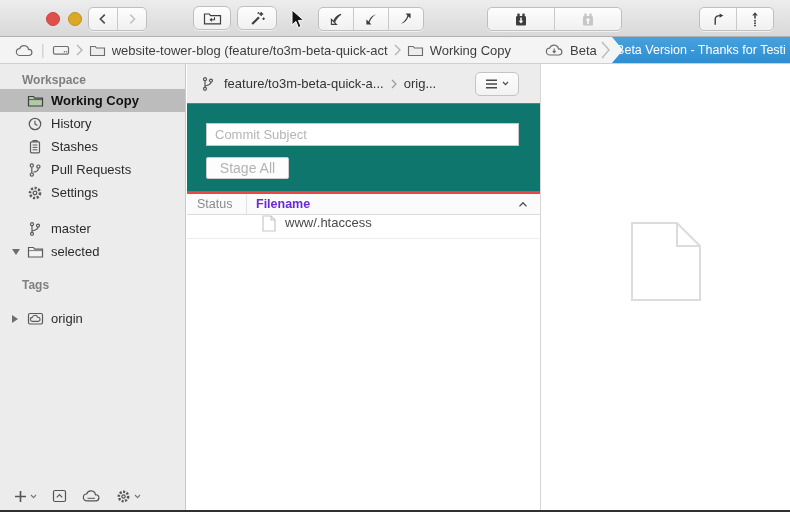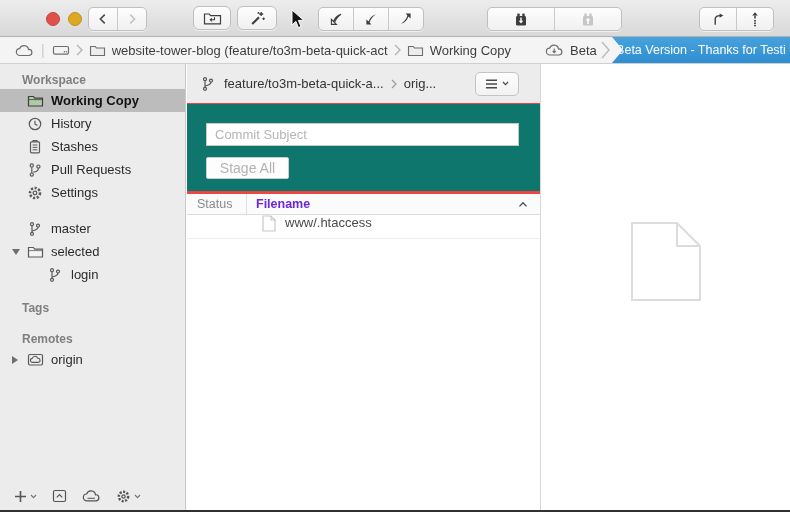--- a/index.html
+++ b/index.html
@@ -372,42 +372,27 @@
             <span class="tri-down"></span>
           </span>
         <span class="ic">
           <svg width="17" height="14" viewBox="0 0 17 14">
               <path d="M1.5 2.5 H6.4 L7.7 4.2 H15.5 V12 H1.5 Z" fill="#f3f3f3" stroke="#5b5b5b" stroke-width="1.2"></path>
               <path d="M1.5 5.6 H15.5" stroke="#5b5b5b" stroke-width="0.8"></path>
             </svg>
         </span>
         <span class="lbl">selected</span>
       </div>
-      <div class="srow">
-        <span class="indent"></span>
-          <span class="disc"></span>
-        <span class="ic">
-          <svg width="16" height="16" viewBox="0 0 16 16">
-              <circle cx="5" cy="3.2" r="1.5" fill="none" stroke="currentColor" stroke-width="1.2"></circle>
-              <circle cx="5" cy="12.8" r="1.5" fill="none" stroke="currentColor" stroke-width="1.2"></circle>
-              <circle cx="11" cy="4.6" r="1.5" fill="none" stroke="currentColor" stroke-width="1.2"></circle>
-              <path d="M5 4.7 V11.3" stroke="currentColor" stroke-width="1.2"></path>
-              <path d="M11 6.1 C11 8.6 8 9.5 5 10" fill="none" stroke="currentColor" stroke-width="1.2"></path>
-            </svg>
-        </span>
-        <span class="lbl">login</span>
-      </div>
     </div>
 
     <div class="section">
       <div class="section-title">Tags</div>
     </div>
 
     <div class="section">
-      <div class="section-title">Remotes</div>
       <div class="srow">
         <span class="disc">
             <span class="tri-right"></span>
           </span>
         <span class="ic">
           <svg width="17" height="15" viewBox="0 0 17 15">
               <rect x="1.5" y="2.5" width="14" height="10.5" rx="1.4" fill="none" stroke="currentColor" stroke-width="1.2"></rect>
               <path d="M5.6 10.4 a2 2 0 0 1 -.3-4 A2.8 2.8 0 0 1 10.7 6.3 a1.8 1.8 0 0 1 .5 4.1 Z" fill="none" stroke="currentColor" stroke-width="1.1"></path>
             </svg>
         </span>

